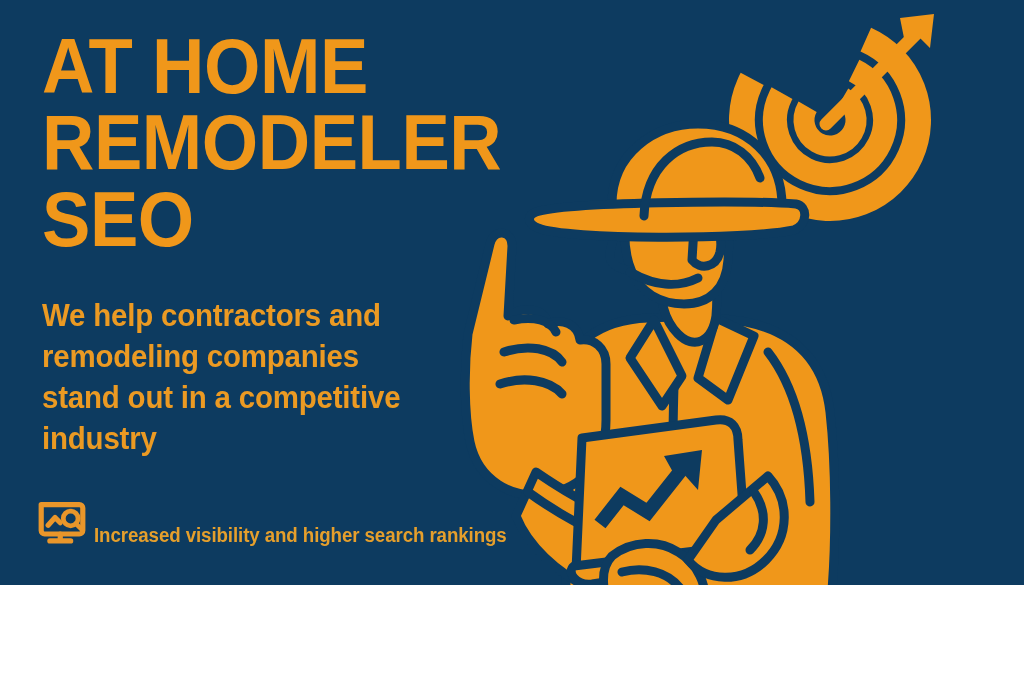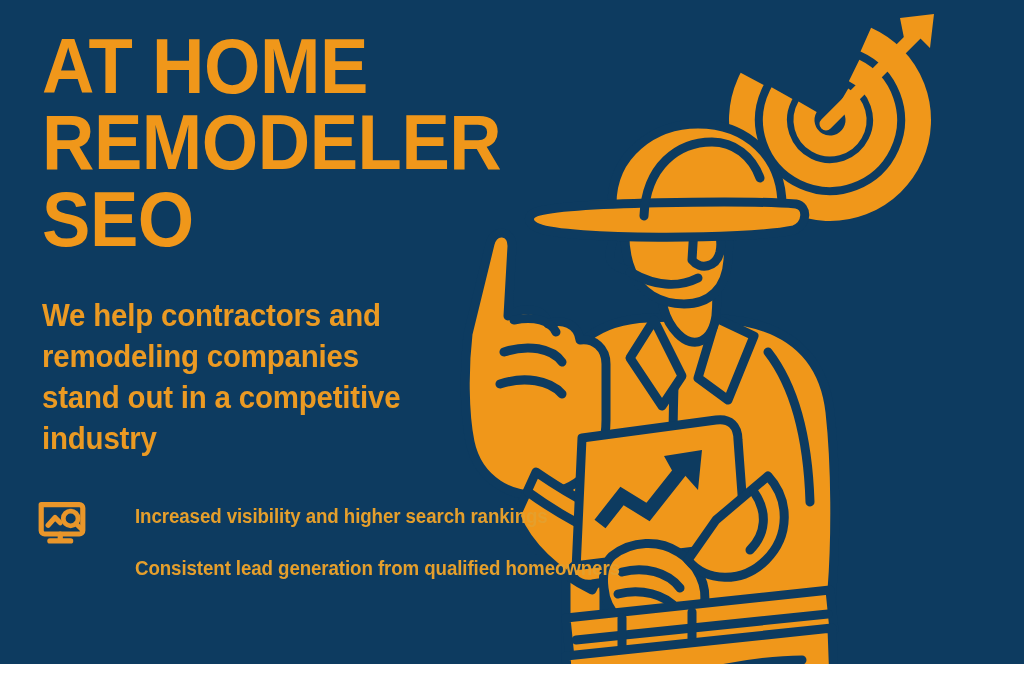--- a/index.html
+++ b/index.html
@@ -4,21 +4,21 @@
 <title>At Home Remodeler SEO</title>
 <style>
   html, body {
     margin: 0;
     padding: 0;
     background: #ffffff;
   }
   #banner {
     position: relative;
     width: 1024px;
-    height: 664px;
+    height: 585px;
     overflow: hidden;
     background: #0d3b60;
     font-family: "Liberation Sans", sans-serif;
     -webkit-font-smoothing: antialiased;
   }
 
   
   #headline {
     position: absolute;
     left: 42px;
@@ -52,23 +52,22 @@
 
   
   #bullets {
     position: absolute;
     left: 36px;
     top: 500px;
     width: 620px;
   }
   .bullet-row {
     display: flex;
-    align-items: flex-start;
+    align-items: flex-end;
     margin-bottom: 2px;
-    gap: 41px;
   }
   .bullet-icon {
     width: 58px;
     min-width: 58px;
     height: 40px;
     display: block;
   }
   .bullet-icon.spacer { visibility: hidden; }
   .bullet-text {
     color: #e59f2c;
@@ -256,20 +255,16 @@
           </g>
           <g fill="none" stroke="#e9962a" stroke-width="5.5" stroke-linecap="round">
             <circle cx="40" cy="24" r="8.5"></circle>
             <path d="M46 30 L53 37"></path>
           </g>
         </svg>
       </span>
       <span class="bullet-text">Increased visibility and higher search rankings</span>
     </div>
 
-    <div class="bullet-row" id="bullet-row-2">
-      <span class="bullet-icon spacer"></span>
-      <span class="bullet-text">Consistent lead generation from qualified homeowners</span>
-    </div>
 
 
   </div>
 </div>
 
 </body></html>

